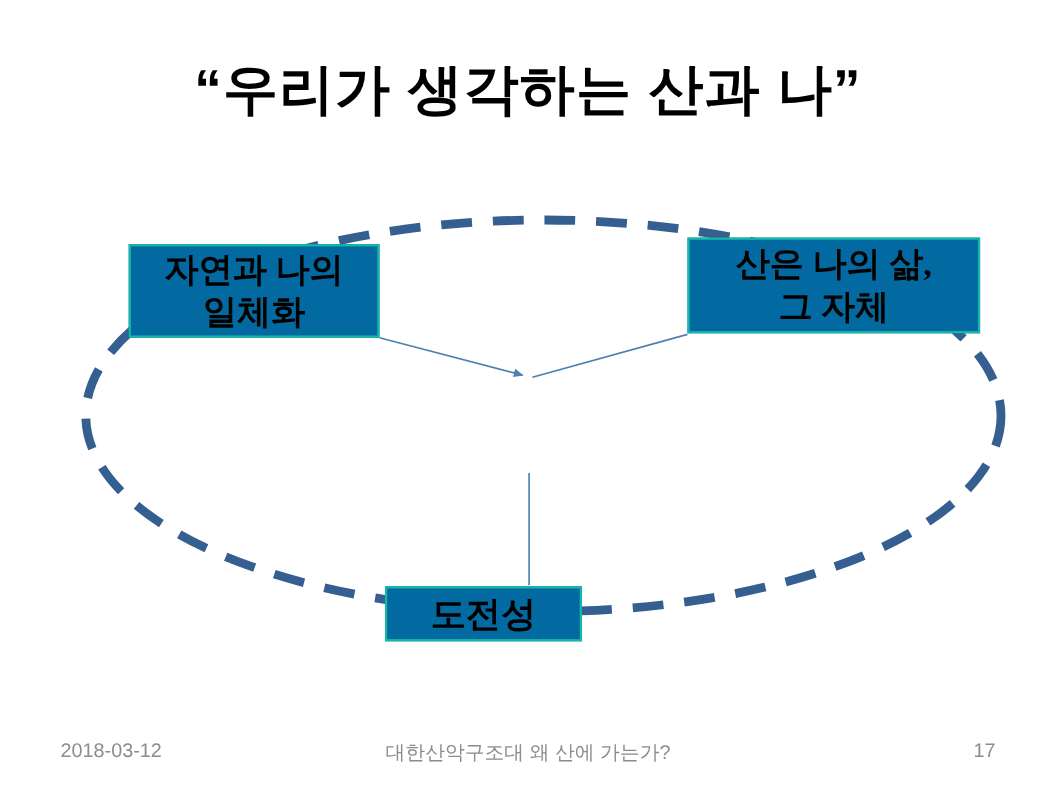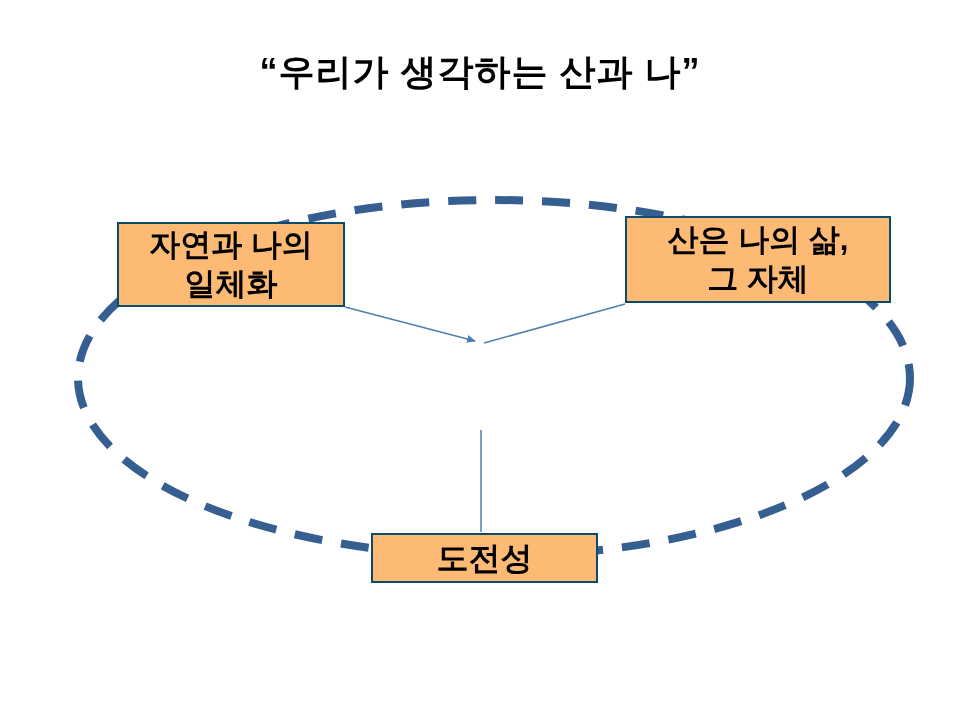--- a/index.html
+++ b/index.html
@@ -9,51 +9,52 @@
     height: 720px;
     background: #ffffff;
     overflow: hidden;
     font-family: "Liberation Sans", "DejaVu Sans", sans-serif;
   }
   .slide-title {
     position: absolute;
     left: 0; right: 0;
     top: 48px;
     text-align: center;
-    font-size: 36px;
+    font-size: 50px;
     font-weight: 700;
     color: #000000;
     letter-spacing: 1px;
   }
   .diagram-svg {
     position: absolute;
     left: 0; top: 0;
     width: 960px; height: 720px;
     z-index: 1;
   }
   .node {
     position: absolute;
     z-index: 2;
-    background: #fdba74;
-    border: 2px solid #0c4a6e;
+    background: #0369a1;
+    border: 2px solid #14b8a6;
     display: flex;
     align-items: center;
     justify-content: center;
     text-align: center;
     font-size: 31px;
     font-weight: 700;
     line-height: 1.25;
     color: #000000;
     white-space: pre-line;
     box-sizing: border-box;
+    font-family: Liberation Serif, serif;
   }
   .node-top-left   { left: 117px; top: 222px; width: 228px; height: 85px; }
   .node-top-right  { left: 625px; top: 216px; width: 266px; height: 87px; }
   .node-center     { left: 367px; top: 345px; width: 226px; height: 85px; }
-  .node-bottom     { left: 371px; top: 533px; width: 227px; height: 50px; font-size: 32px; }
+  .node-bottom     { left: 350px; top: 533px; width: 179px; height: 50px; font-size: 32px; }
   .footer {
     position: absolute;
     left: 0; right: 0;
     top: 672px;
     height: 30px;
     font-size: 18px;
     color: #8c8c8c;
     z-index: 2;
   }
   .footer-date  { position: absolute; left: 55px; top: 0; }
@@ -81,14 +82,19 @@
 
   <div class="node node-top-left">자연과 나의
 일체화</div>
 
   <div class="node node-top-right">산은 나의 삶,
 그 자체</div>
 
 
   <div class="node node-bottom">도전성</div>
 
+  <div class="footer">
+    <span class="footer-date">2018-03-12</span>
+    <span class="footer-title">대한산악구조대 왜 산에 가는가?</span>
+    <span class="footer-page">17</span>
+  </div>
 
 </div>
 
 </body></html>

